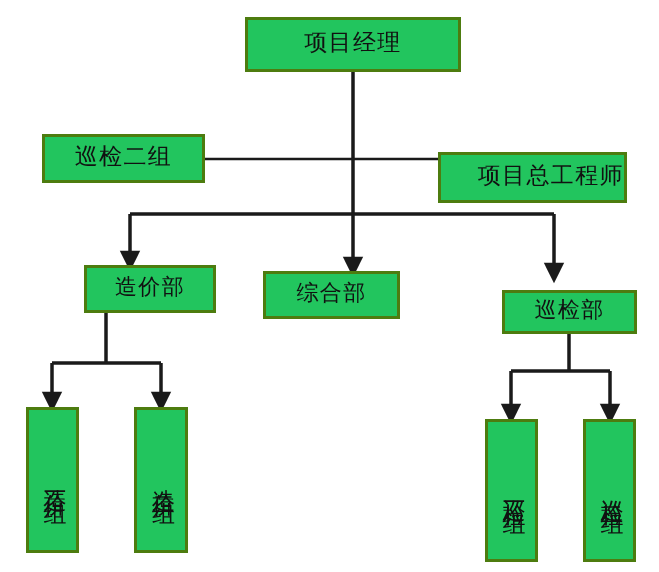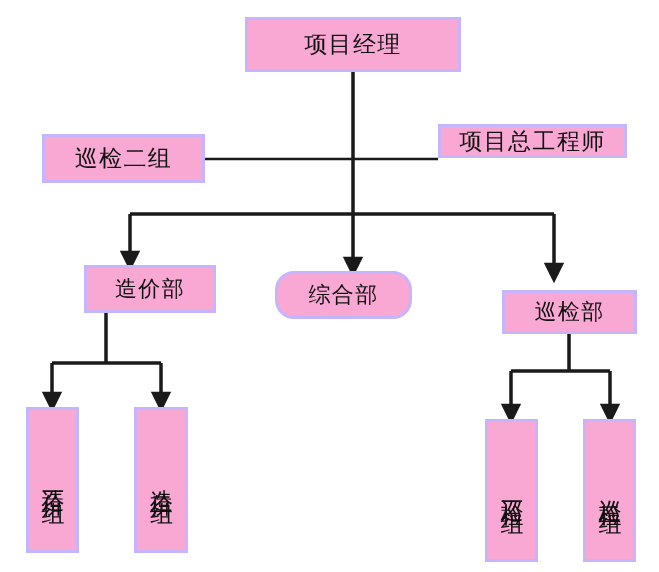--- a/index.html
+++ b/index.html
@@ -22,26 +22,27 @@
   #org-chart svg {
     position: absolute;
     top: 0;
     left: 0;
     width: 659px;
     height: 572px;
   }
   .node-box {
     position: absolute;
     box-sizing: border-box;
-    border: 3px solid #c4b5fd;
-    background: #f9a8d4;
+    border: 3px solid #4d7c0f;
+    background: #22c55e;
     display: flex;
     align-items: center;
     justify-content: center;
     color: #111111;
+    font-family: Liberation Mono, monospace;
   }
   .node-label {
     display: block;
     text-align: center;
     color: #111111;
     letter-spacing: 0.06em;
     white-space: nowrap;
   }
   .node-box.horizontal .node-label {
     font-size: 23px;
@@ -98,29 +99,29 @@
   </svg>
 
   <div class="node-box horizontal" style="left:245px; top:17px; width:216px; height:55px;">
     <span class="node-label">项目经理</span>
   </div>
 
   <div class="node-box horizontal" style="left:42px; top:134px; width:163px; height:49px;">
     <span class="node-label">巡检二组</span>
   </div>
 
-  <div class="node-box horizontal" style="left:438px; top:124px; width:189px; height:34px;">
+  <div class="node-box horizontal" style="left:438px; top:152px; width:189px; height:51px;justify-content:flex-end;">
     <span class="node-label">项目总工程师</span>
   </div>
 
   <div class="node-box horizontal dept" style="left:40px; top:265px; width:132px; height:48px;margin-left:44px;">
     <span class="node-label">造价部</span>
   </div>
 
-  <div class="node-box horizontal dept" style="left:275px; top:271px; width:137px; height:48px;border-radius:19px;">
+  <div class="node-box horizontal dept" style="left:263px; top:271px; width:137px; height:48px;">
     <span class="node-label">综合部</span>
   </div>
 
   <div class="node-box horizontal dept" style="left:502px; top:277px; width:135px; height:44px;margin-top:13px;">
     <span class="node-label">巡检部</span>
   </div>
 
   <div class="node-box vertical" style="left:26px; top:407px; width:53px; height:146px;">
     <span class="node-label">造价一组</span>
   </div>

